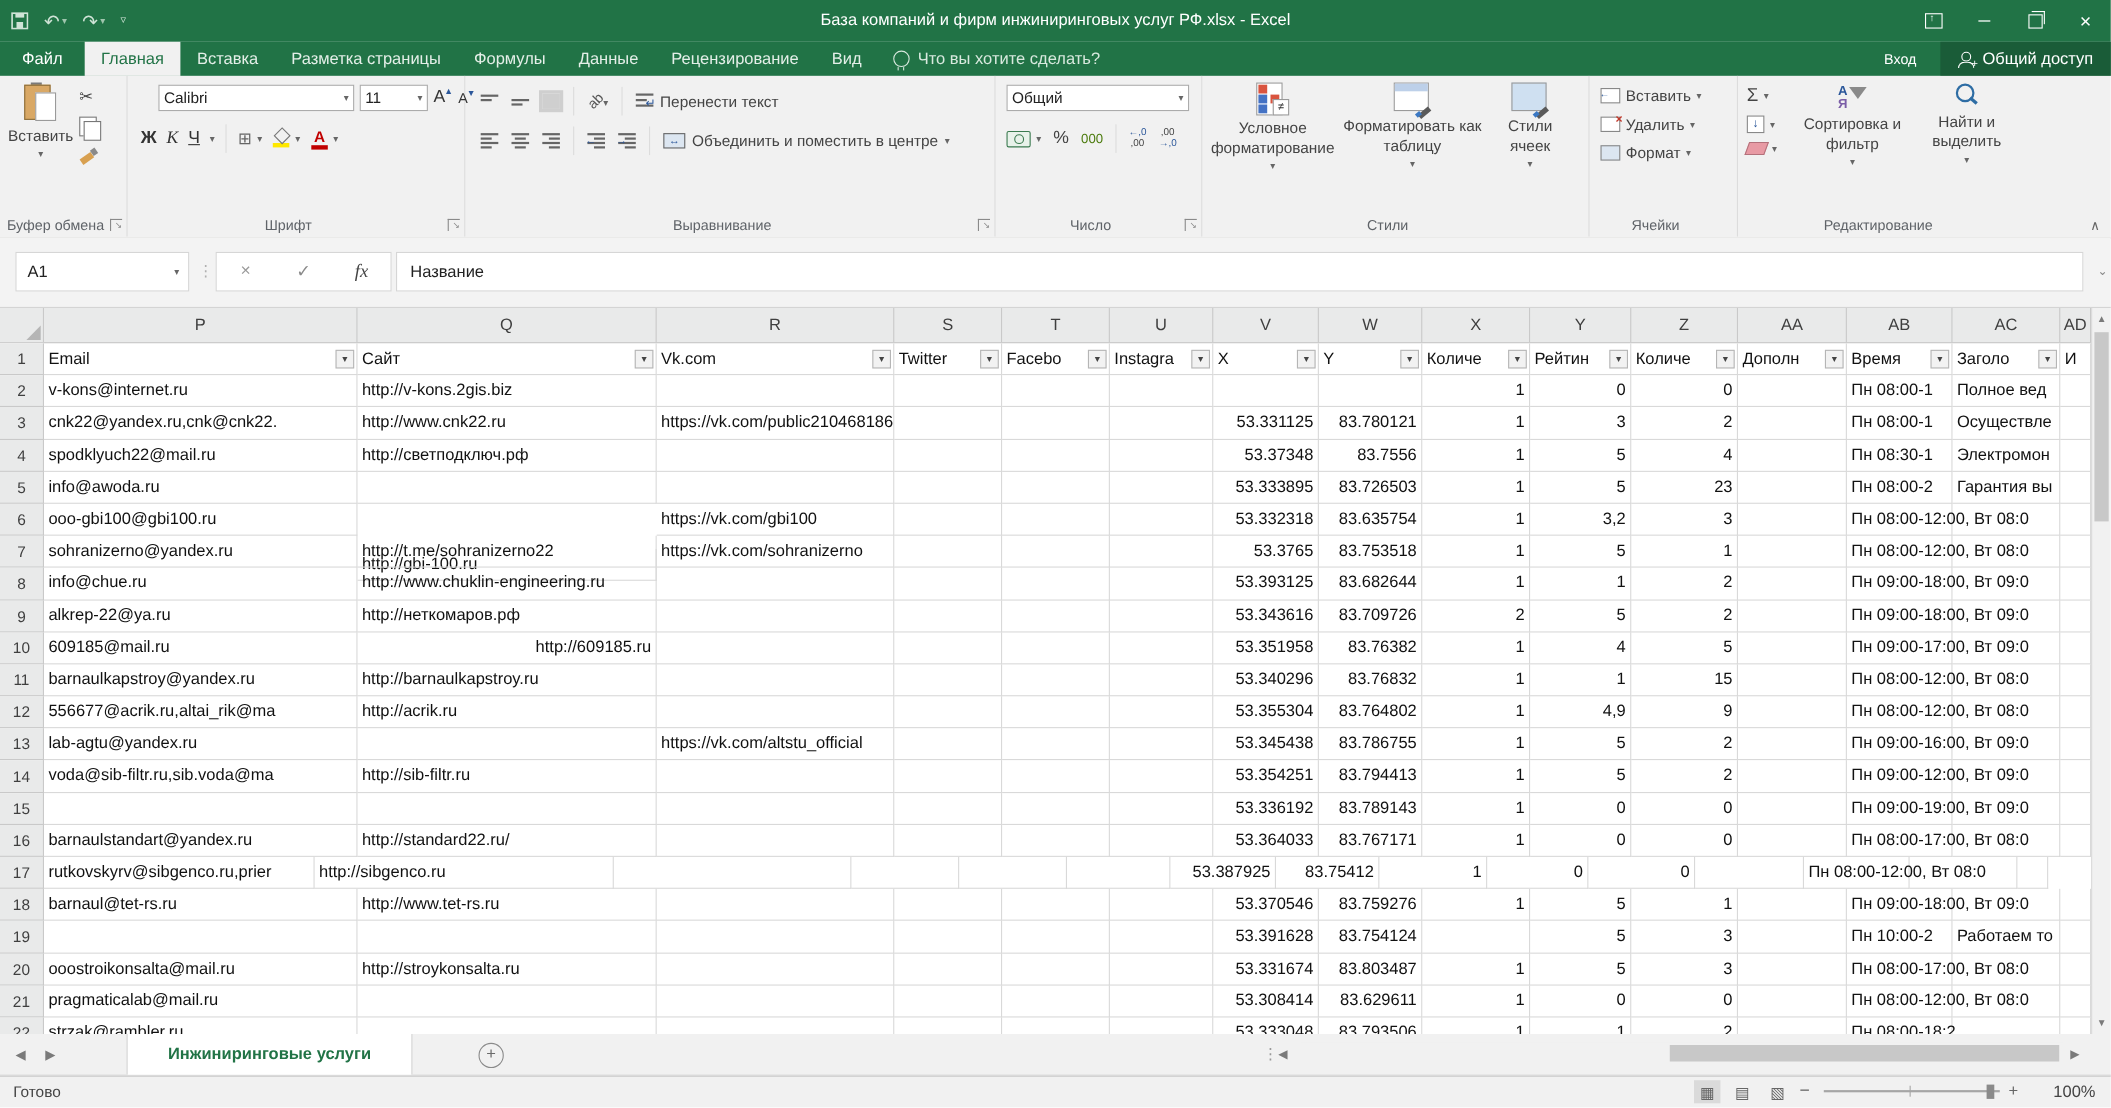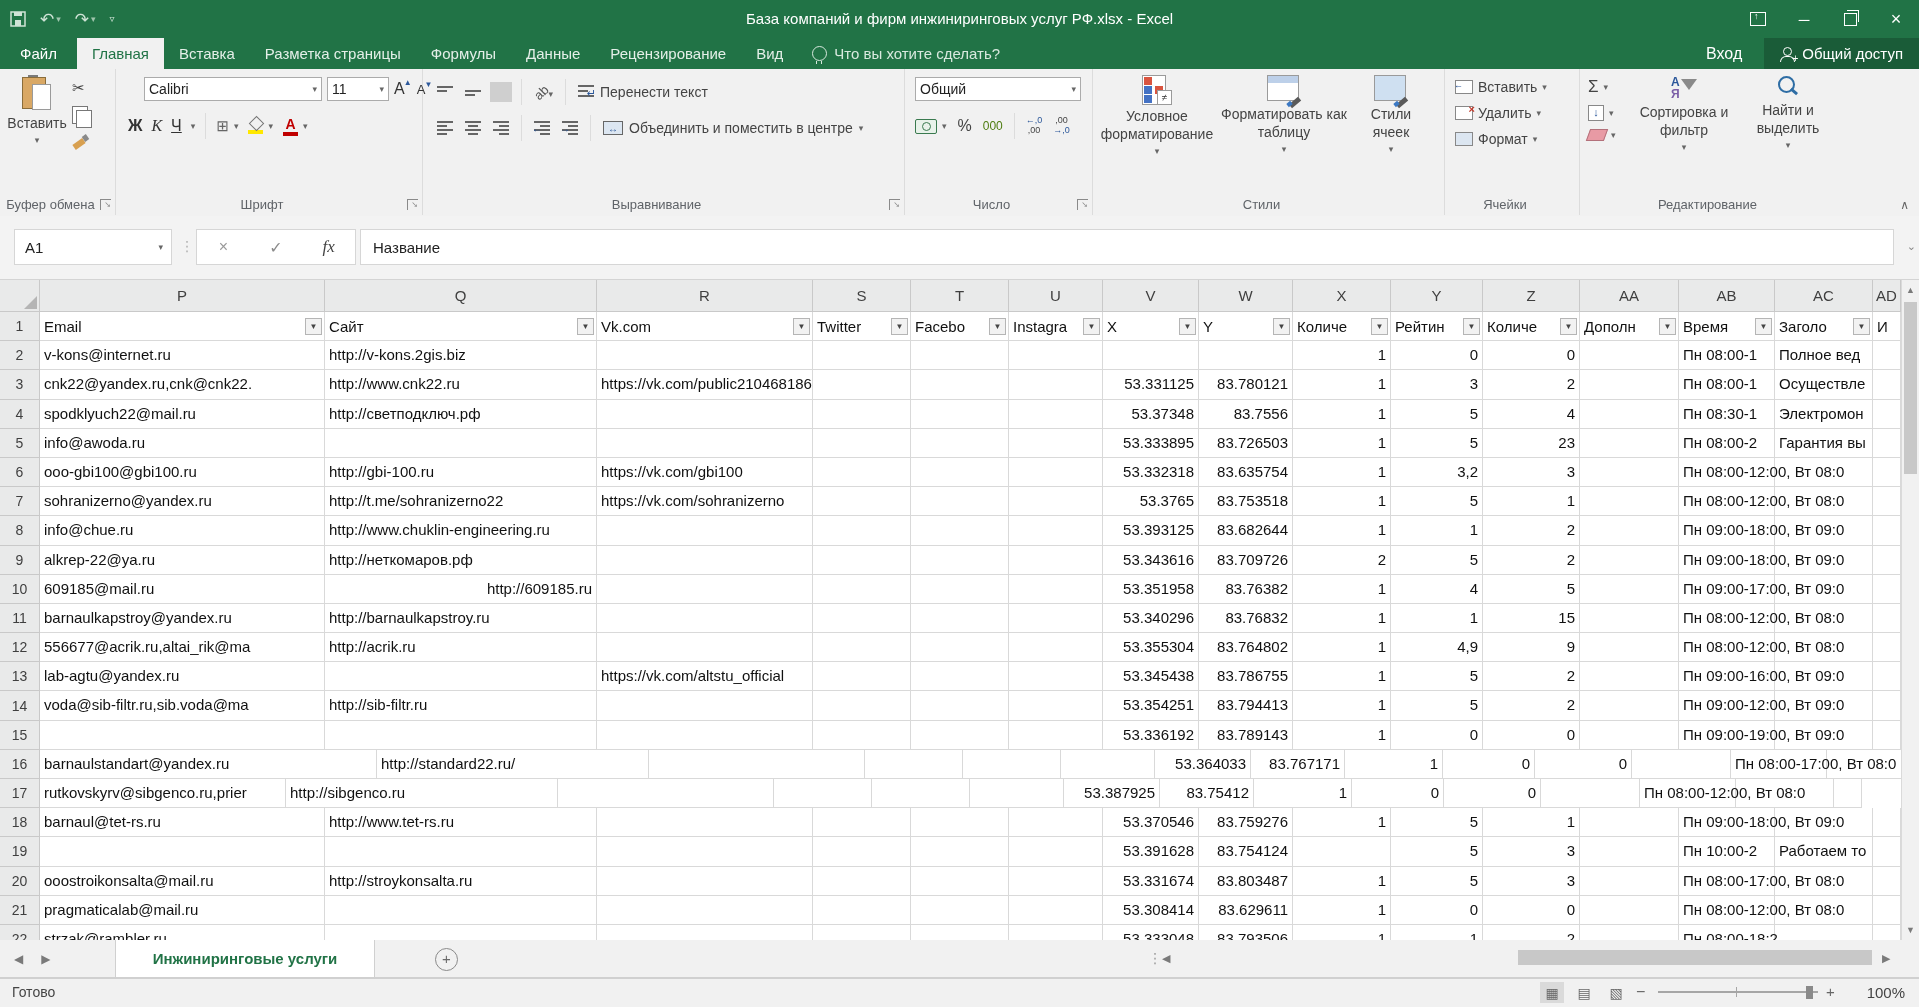--- a/index.html
+++ b/index.html
@@ -21,21 +21,21 @@
 
   
   .tabrow{position:absolute;left:0;top:38px;width:100%;height:31px;background:#217346;display:flex;align-items:stretch;color:#fff;}
   .filetab{padding:0 20px;display:flex;align-items:center;font-size:15px;color:#fff;}
   .rtab{padding:0 15px;display:flex;align-items:center;font-size:15px;color:#e4efe8;}
   .rtab.active{background:#f1f1f1;color:#217346;}
   .tellme{display:flex;align-items:center;gap:7px;padding:0 14px;font-size:15px;color:#d8e9de;}
   .bulb{width:13px;height:13px;border:1.5px solid #d8e9de;border-radius:50%;position:relative;}
   .bulb::after{content:"";position:absolute;left:3px;bottom:-4px;width:4px;height:3px;border-left:1.5px solid #d8e9de;border-right:1.5px solid #d8e9de;}
   .tab-spacer{flex:1;}
-  .signin{display:flex;align-items:center;padding:0 22px;font-size:16px;color:#fff;}
+  .signin{display:flex;align-items:center;padding:0 22px;font-size:13px;color:#fff;}
   .sharebtn{display:flex;align-items:center;gap:8px;padding:0 16px;font-size:15px;color:#fff;background:#1a5c38;}
   .person{position:relative;width:14px;height:14px;}
   .person::before{content:"";position:absolute;left:3px;top:0;width:7px;height:7px;border:1.4px solid #fff;border-radius:50%;}
   .person::after{content:"+";position:absolute;right:-4px;bottom:-3px;font-size:10px;color:#fff;}
   .person .shoulders{position:absolute;left:0;bottom:-1px;width:13px;height:5px;border:1.4px solid #fff;border-bottom:none;border-radius:7px 7px 0 0;}
 
   
   .ribbon{position:absolute;left:0;top:69px;width:100%;height:147px;background:#f1f1f1;border-bottom:1px solid #d5d2cf;}
   .rgroup{position:absolute;top:0;height:146px;border-right:1px solid #dcdcdc;box-sizing:border-box;}
   .rg-label{position:absolute;bottom:3px;left:0;right:14px;text-align:center;font-size:13px;color:#5f6368;white-space:nowrap;}
@@ -650,21 +650,21 @@
           <div class="cell num" style="width: 92px;">5</div>
           <div class="cell num" style="width: 97px;">23</div>
           <div class="cell" style="width: 99px;"></div>
           <div class="cell" style="width: 96px;">Пн 08:00-2</div>
           <div class="cell spill" style="width: 98px;">Гарантия вы</div>
           <div class="cell" style="width: 28px;"></div>
         </div>
         <div class="xrow">
           <div class="gut">6</div>
           <div class="cell" style="width: 285px;">ooo-gbi100@gbi100.ru</div>
-          <div class="cell" style="width: 272px;">http://gbi-100.ru</div>
+          <div class="cell" style="width: 272px; margin-top: 41px;">http://gbi-100.ru</div>
           <div class="cell spill" style="width: 216px;">https://vk.com/gbi100</div>
           <div class="cell" style="width: 98px;"></div>
           <div class="cell" style="width: 98px;"></div>
           <div class="cell" style="width: 94px;"></div>
           <div class="cell num" style="width: 96px;">53.332318</div>
           <div class="cell num" style="width: 94px;">83.635754</div>
           <div class="cell num" style="width: 98px;">1</div>
           <div class="cell num" style="width: 92px;">3,2</div>
           <div class="cell num" style="width: 97px;">3</div>
           <div class="cell" style="width: 99px;"></div>
@@ -829,21 +829,21 @@
           <div class="cell num" style="width: 98px;">1</div>
           <div class="cell num" style="width: 92px;">0</div>
           <div class="cell num" style="width: 97px;">0</div>
           <div class="cell" style="width: 99px;"></div>
           <div class="cell spill" style="width: 96px;">Пн 09:00-19:00, Вт 09:0</div>
           <div class="cell" style="width: 98px;"></div>
           <div class="cell" style="width: 28px;"></div>
         </div>
         <div class="xrow">
           <div class="gut">16</div>
-          <div class="cell" style="width: 337px;">barnaulstandart@yandex.ru</div>
+          <div class="cell" style="width: 285px;">barnaulstandart@yandex.ru</div>
           <div class="cell spill" style="width: 272px;">http://standard22.ru/</div>
           <div class="cell" style="width: 216px;"></div>
           <div class="cell" style="width: 98px;"></div>
           <div class="cell" style="width: 98px;"></div>
           <div class="cell" style="width: 94px;"></div>
           <div class="cell num" style="width: 96px;">53.364033</div>
           <div class="cell num" style="width: 94px;">83.767171</div>
           <div class="cell num" style="width: 98px;">1</div>
           <div class="cell num" style="width: 92px;">0</div>
           <div class="cell num" style="width: 97px;">0</div>

